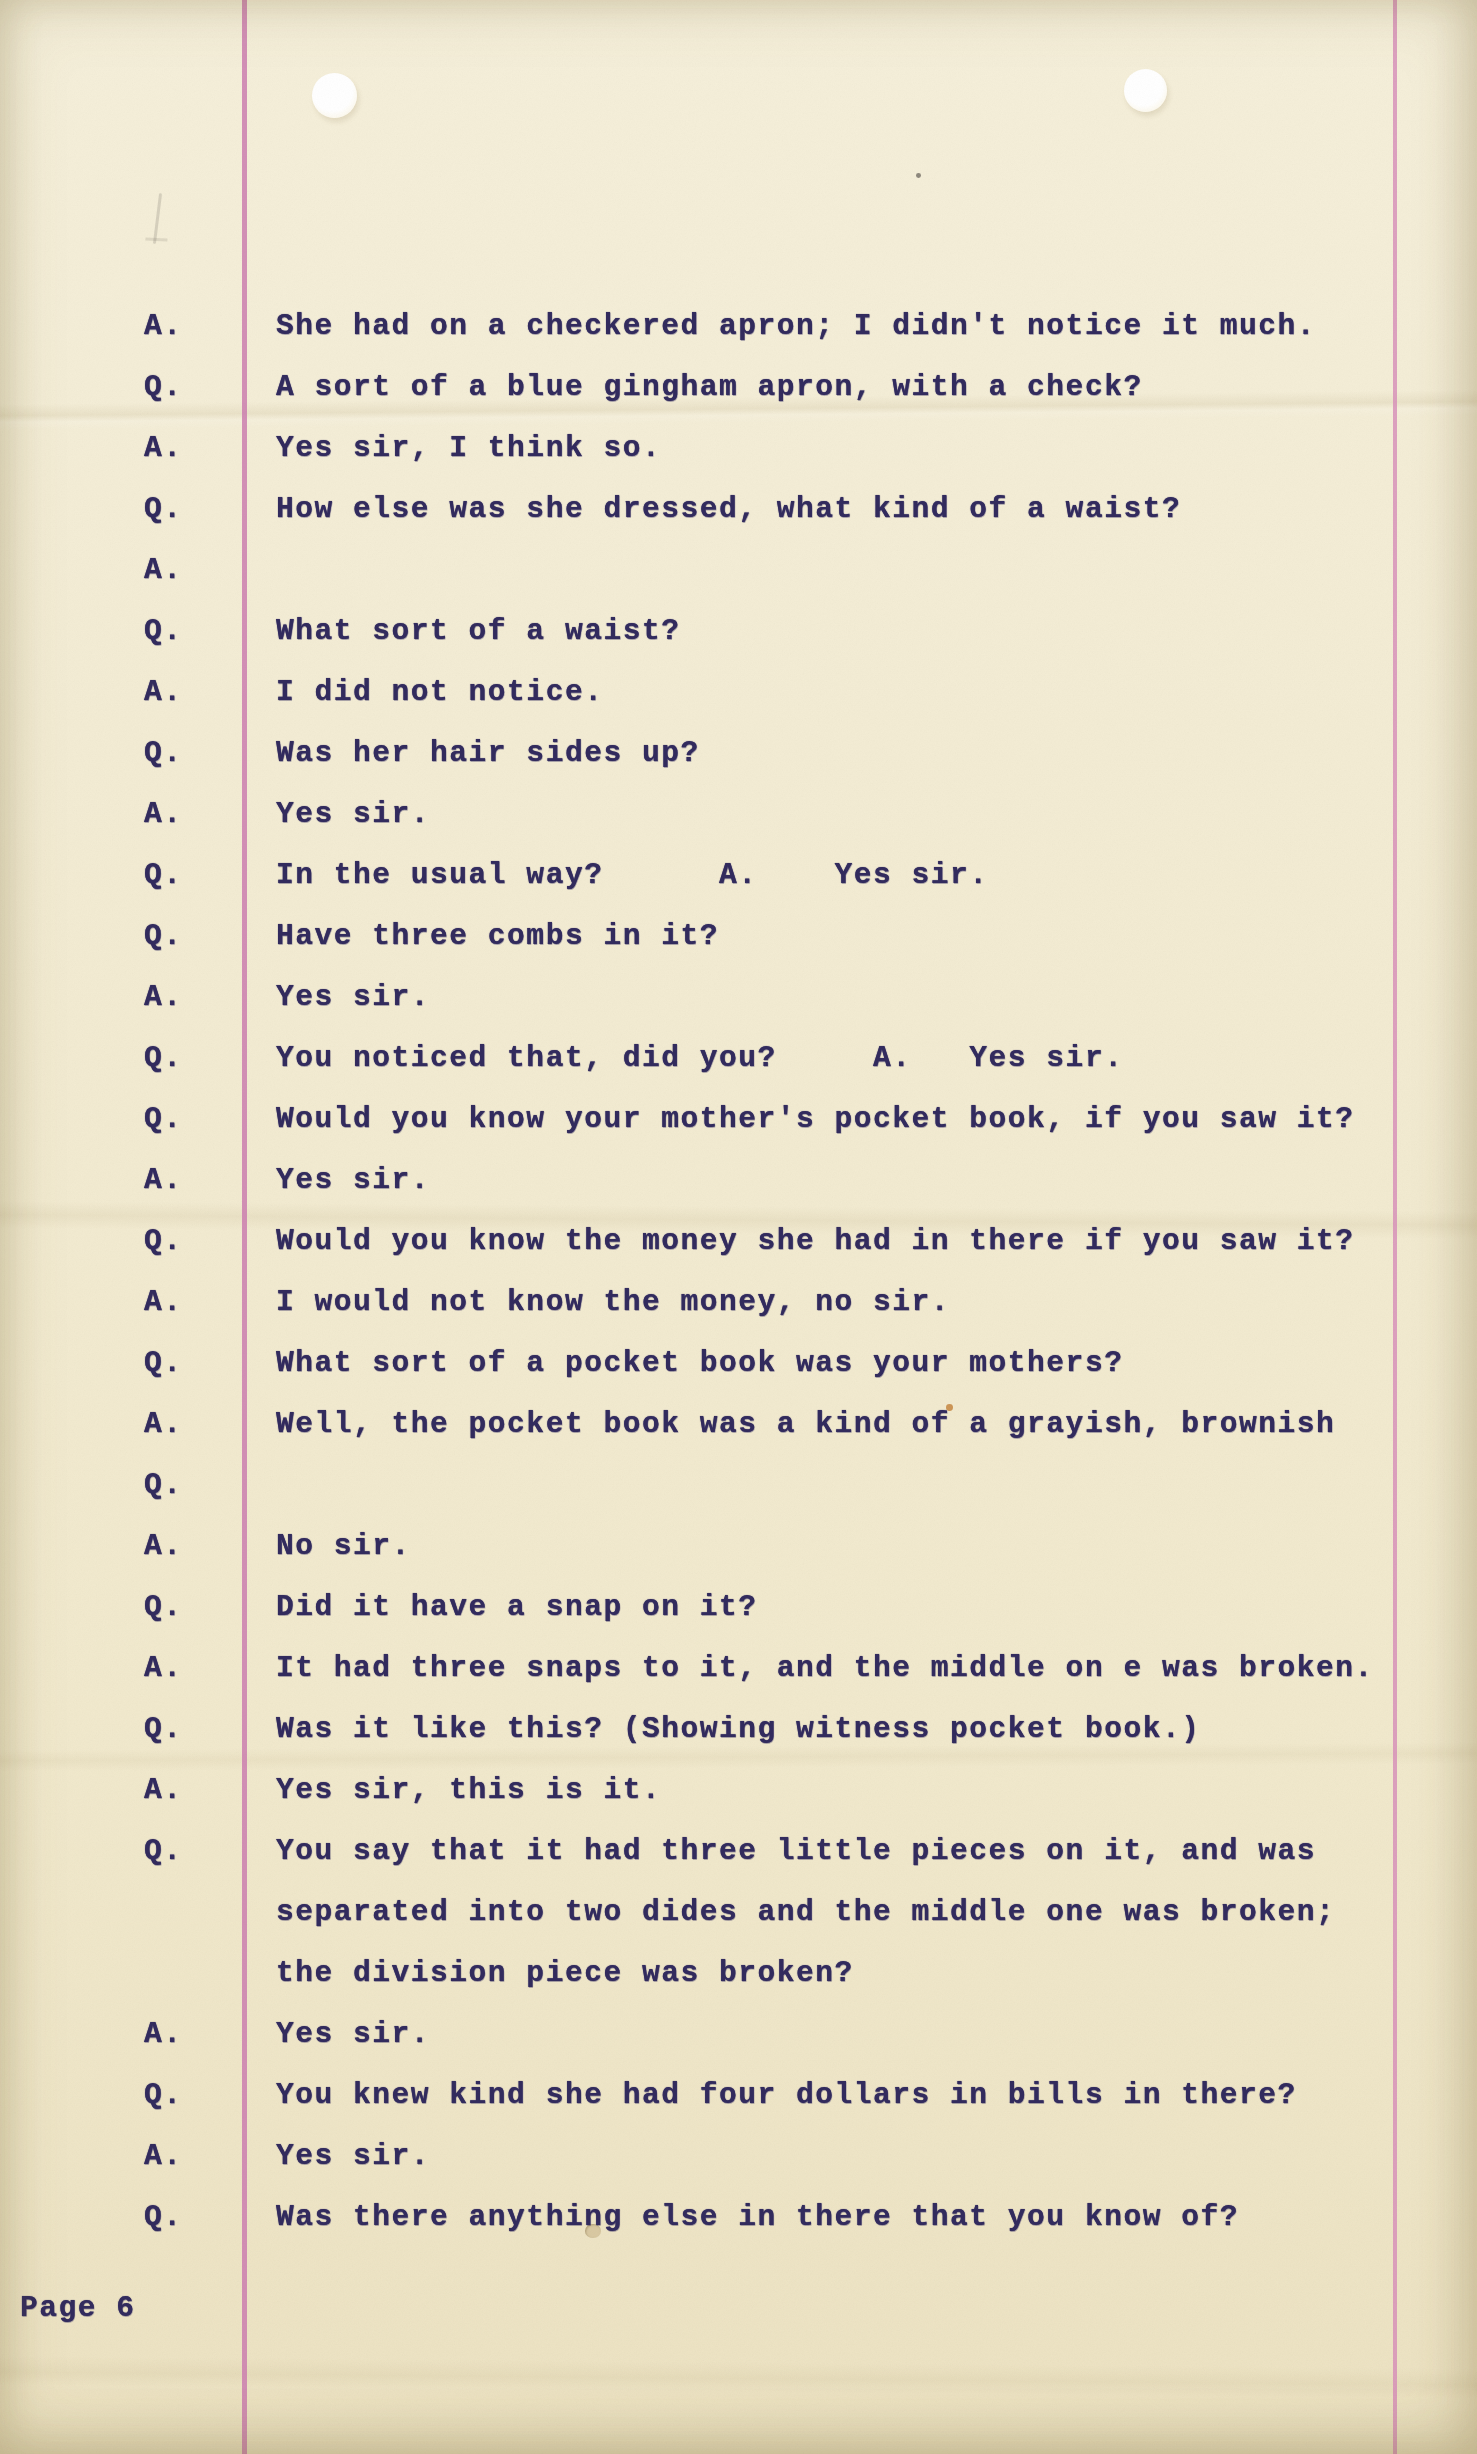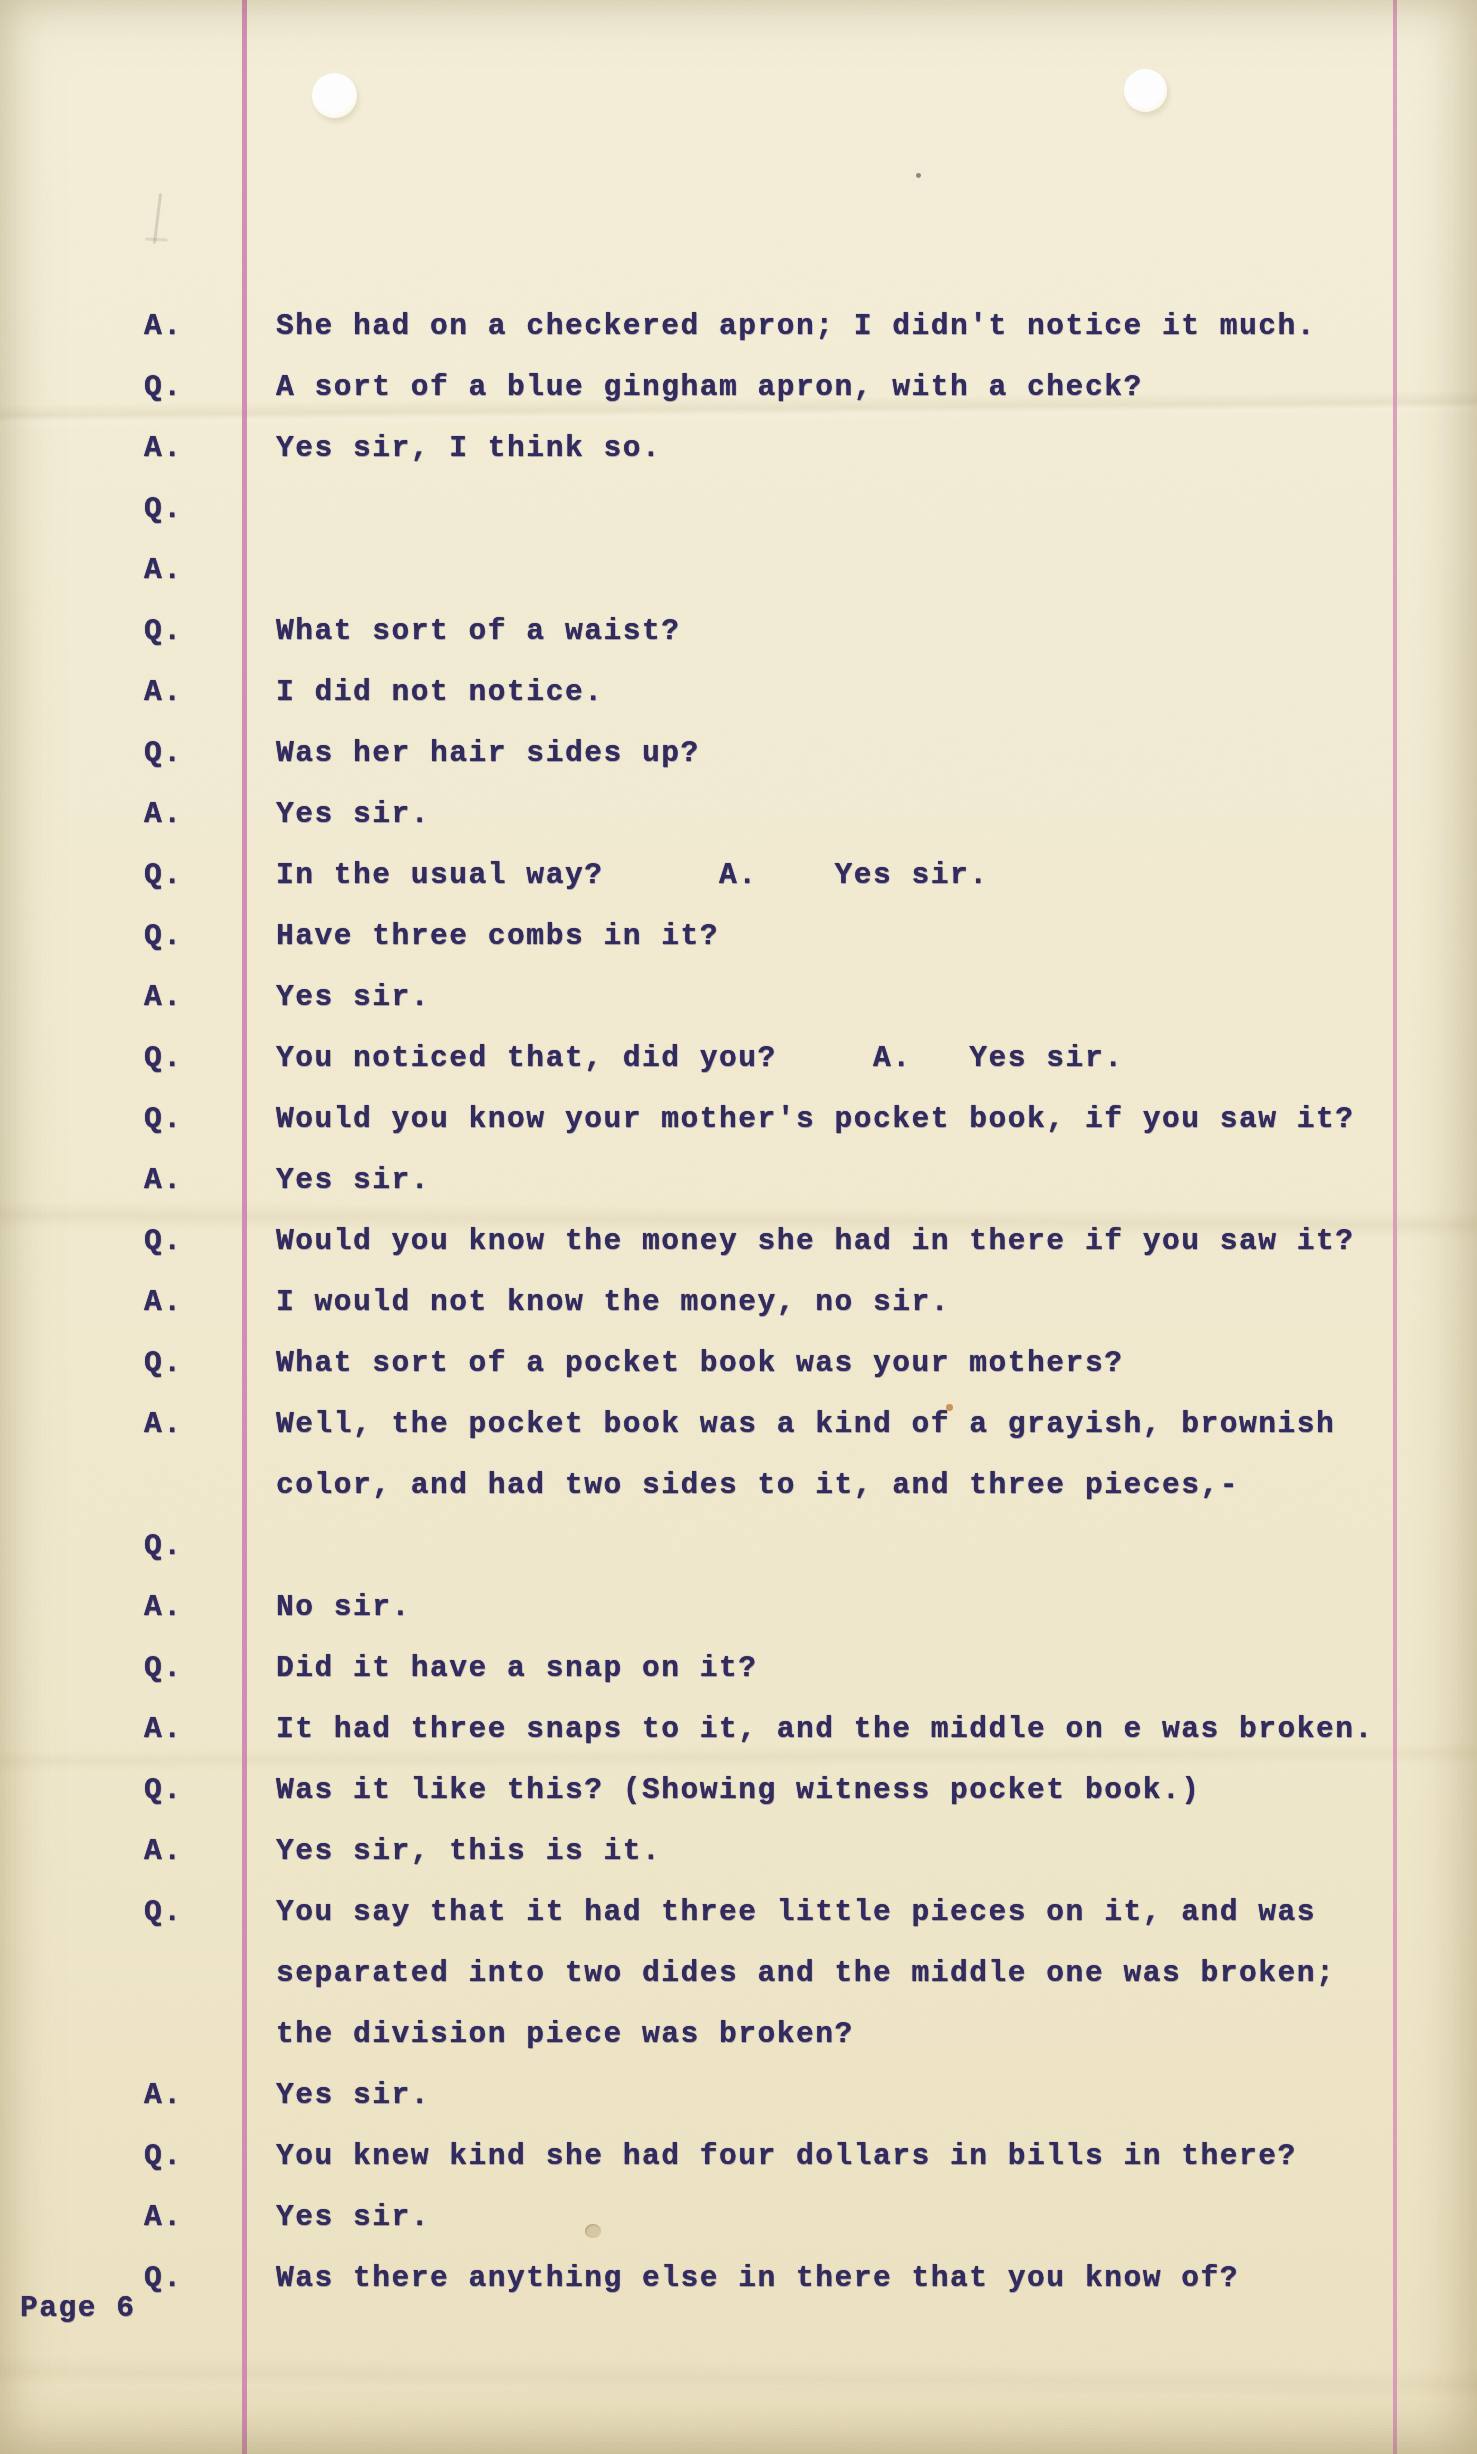--- a/index.html
+++ b/index.html
@@ -76,37 +76,36 @@
 
   <div class="pencil-mark"></div>
   <div class="speck s1"></div>
   <div class="speck s2"></div>
   <div class="speck s3"></div>
 
   <main class="transcript ink">
       <div class="t-row"><span class="t-label">A.</span><span class="t-text">She had on a checkered apron; I didn't notice it much.</span></div>
       <div class="t-row"><span class="t-label">Q.</span><span class="t-text">A sort of a blue gingham apron, with a check?</span></div>
       <div class="t-row"><span class="t-label">A.</span><span class="t-text">Yes sir, I think so.</span></div>
-      <div class="t-row"><span class="t-label">Q.</span></div>
+      <div class="t-row"><span class="t-label">Q.</span><span class="t-text">How else was she dressed, what kind of a waist?</span></div>
       <div class="t-row"><span class="t-label">A.</span></div>
       <div class="t-row"><span class="t-label">Q.</span><span class="t-text">What sort of a waist?</span></div>
       <div class="t-row"><span class="t-label">A.</span><span class="t-text">I did not notice.</span></div>
       <div class="t-row"><span class="t-label">Q.</span><span class="t-text">Was her hair sides up?</span></div>
       <div class="t-row"><span class="t-label">A.</span><span class="t-text">Yes sir.</span></div>
       <div class="t-row"><span class="t-label">Q.</span><span class="t-text">In the usual way?      A.    Yes sir.</span></div>
       <div class="t-row"><span class="t-label">Q.</span><span class="t-text">Have three combs in it?</span></div>
       <div class="t-row"><span class="t-label">A.</span><span class="t-text">Yes sir.</span></div>
       <div class="t-row"><span class="t-label">Q.</span><span class="t-text">You noticed that, did you?     A.   Yes sir.</span></div>
       <div class="t-row"><span class="t-label">Q.</span><span class="t-text">Would you know your mother's pocket book, if you saw it?</span></div>
       <div class="t-row"><span class="t-label">A.</span><span class="t-text">Yes sir.</span></div>
       <div class="t-row"><span class="t-label">Q.</span><span class="t-text">Would you know the money she had in there if you saw it?</span></div>
       <div class="t-row"><span class="t-label">A.</span><span class="t-text">I would not know the money, no sir.</span></div>
       <div class="t-row"><span class="t-label">Q.</span><span class="t-text">What sort of a pocket book was your mothers?</span></div>
       <div class="t-row"><span class="t-label">A.</span><span class="t-text">Well, the pocket book was a kind of a grayish, brownish</span></div>
-      <div class="t-row"><span class="t-label"></span><span class="t-text">color, and had two sides to it, and three pieces,-</span></div>
       <div class="t-row"><span class="t-label">Q.</span></div>
       <div class="t-row"><span class="t-label">A.</span><span class="t-text">No sir.</span></div>
       <div class="t-row"><span class="t-label">Q.</span><span class="t-text">Did it have a snap on it?</span></div>
       <div class="t-row"><span class="t-label">A.</span><span class="t-text">It had three snaps to it, and the middle on e was broken.</span></div>
       <div class="t-row"><span class="t-label">Q.</span><span class="t-text">Was it like this? (Showing witness pocket book.)</span></div>
       <div class="t-row"><span class="t-label">A.</span><span class="t-text">Yes sir, this is it.</span></div>
       <div class="t-row"><span class="t-label">Q.</span><span class="t-text">You say that it had three little pieces on it, and was</span></div>
       <div class="t-row"><span class="t-label"></span><span class="t-text">separated into two dides and the middle one was broken;</span></div>
       <div class="t-row"><span class="t-label"></span><span class="t-text">the division piece was broken?</span></div>
       <div class="t-row"><span class="t-label">A.</span><span class="t-text">Yes sir.</span></div>

